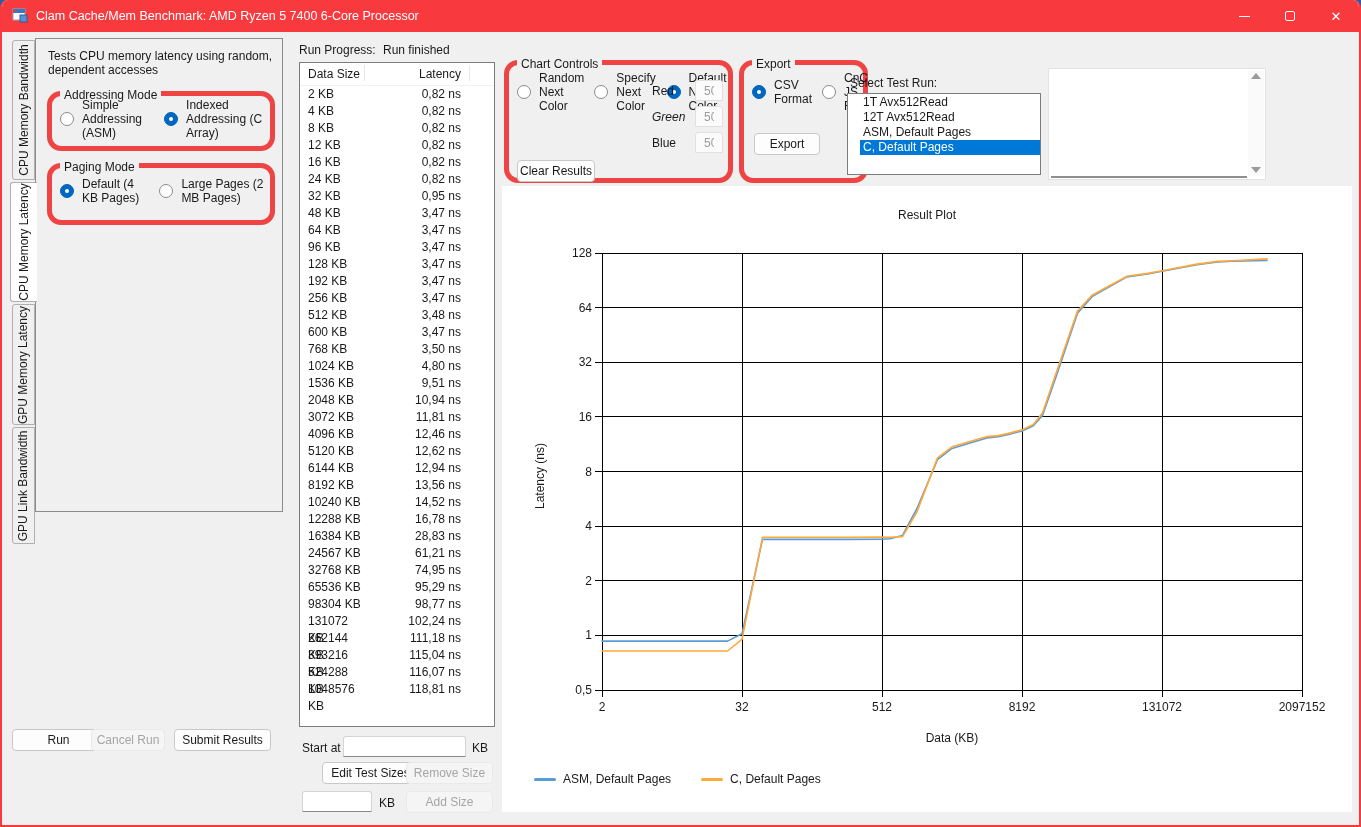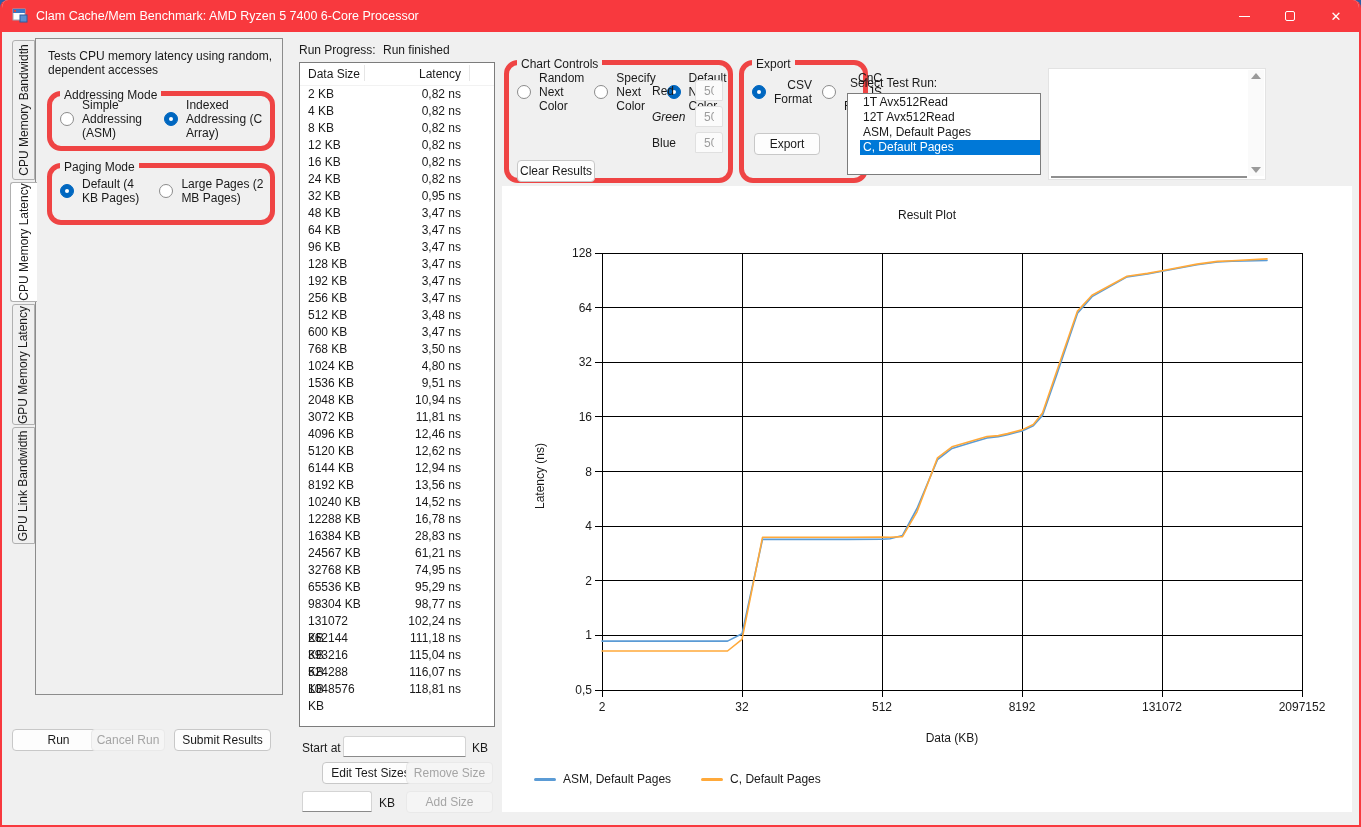--- a/index.html
+++ b/index.html
@@ -104,21 +104,21 @@
 
       <div class="vtab" style="top: 304px; height: 121px;">
         <span>GPU Memory Latency</span>
       </div>
 
       <div class="vtab" style="top: 427px; height: 117px;">
         <span>GPU Link Bandwidth</span>
       </div>
     </div>
 
-  <div class="panel" style="left:33px;top:38px;width:248px;height:657px;">
+  <div class="panel" style="left:33px;top:38px;width:248px;height:474px;">
     <div class="lbl" style="left:12px;top:10px;width:228px;white-space:normal;">Tests CPU memory latency using random, dependent accesses</div>
 
     <div class="groupbox" style="left:11px;top:52px;width:228px;height:60px;">
       <span class="gb-title">Addressing Mode</span>
       <div class="radio-col">
 
           <div class="radio-row">
             <span class="radio"></span>
             <span>Simple Addressing (ASM)</span>
           </div>
@@ -377,21 +377,21 @@
     <input class="textbox disabled" style="left: 186px; top: 15px; width: 28px; height: 21px;" value="50">
     <span class="lbl" style="left:143px;top:45px;font-style:italic;">Green</span>
     <input class="textbox disabled" style="left: 186px; top: 41px; width: 28px; height: 21px;" value="50">
     <span class="lbl" style="left:143px;top:71px;">Blue</span>
     <input class="textbox disabled" style="left: 186px; top: 67px; width: 28px; height: 21px;" value="50">
     <button class="btn" style="left:8px;top:95px;width:78px;">Clear Results</button>
   </div>
 
   <div class="groupbox" style="left:737px;top:60px;width:129px;height:123px;">
     <span class="gb-title">Export</span>
-    <div class="radio-col" style="top:20px;text-align:right;">
+    <div class="radio-col" style="top:20px;">
 
         <div class="radio-row">
           <span class="radio selected"></span>
           <span>CSV Format</span>
         </div>
 
         <div class="radio-row">
           <span class="radio"></span>
           <span>CnC JS Format</span>
         </div>

